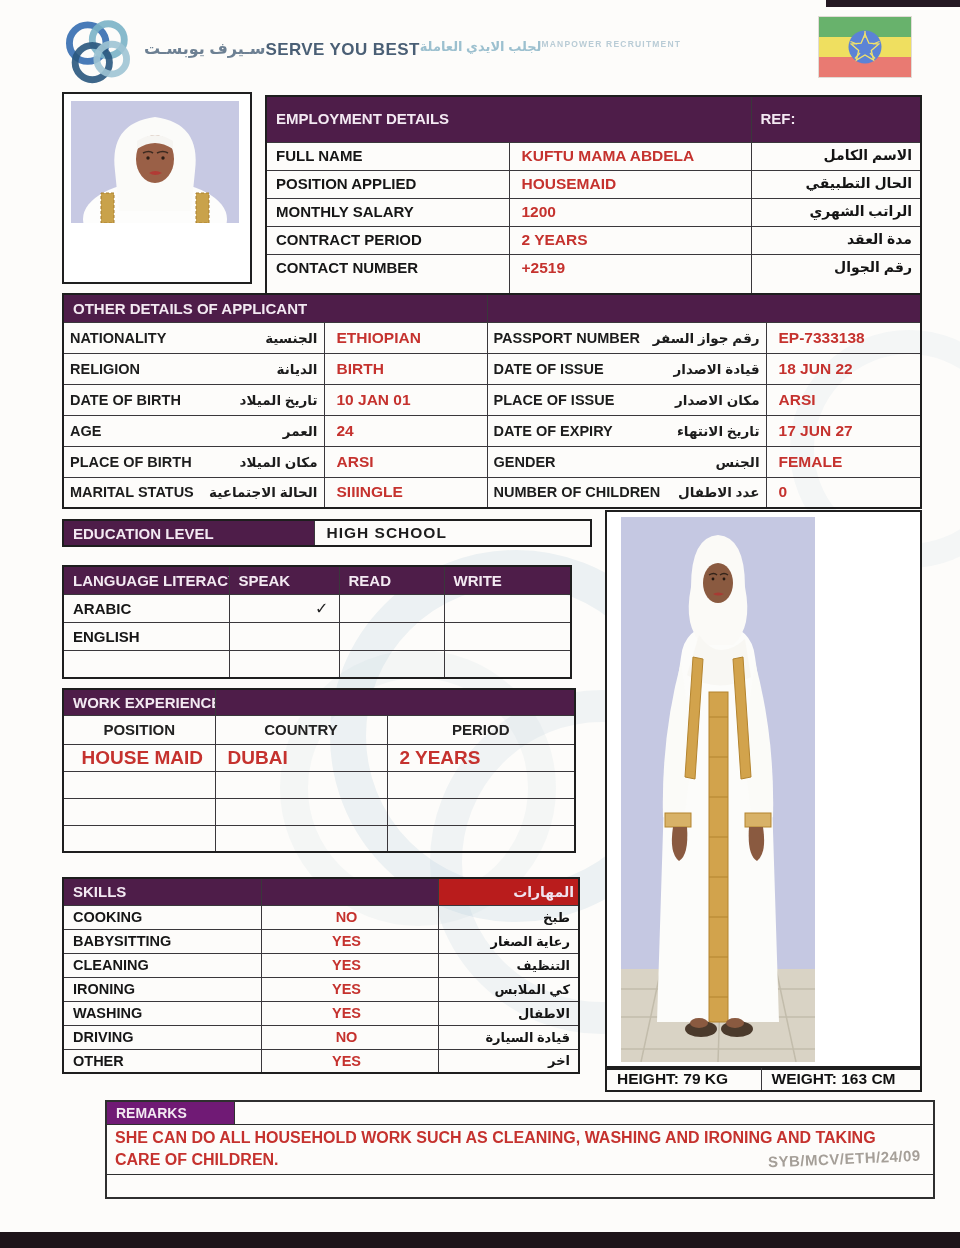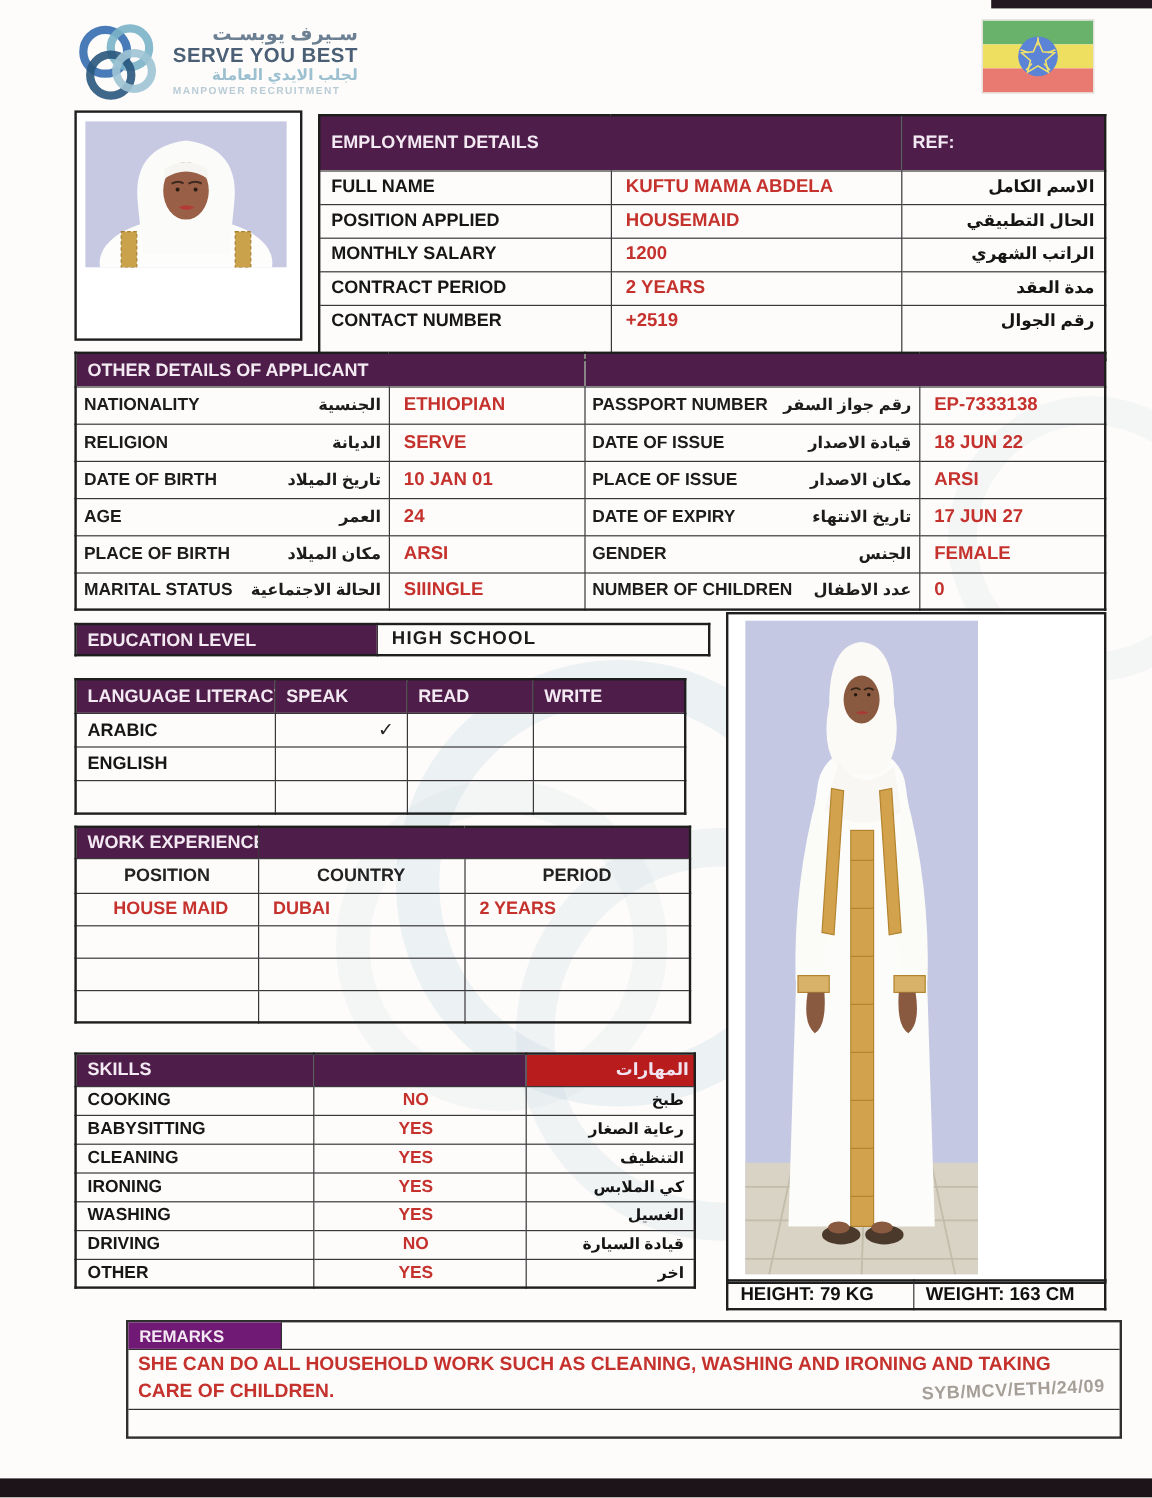--- a/index.html
+++ b/index.html
@@ -36,32 +36,32 @@
   #other-table tr{height:31px;}
   #edu-table{left:62px;top:519px;width:528px;}
   #edu-table tr{height:26px;}
   #edu-val{font-size:15.5px;font-weight:600;letter-spacing:1px;padding-left:12px;}
   #lang-table{left:62px;top:565px;width:508px;}
   #lang-table tr{height:28px;}
   #work-table{left:62px;top:688px;width:512px;}
   #work-table .bar{height:26px;}
   #work-table .heads{height:29px;}
   #work-table tr{height:27px;}
-  #work-table .val{font-size:15px;}
+  #work-table .val{font-size:19px;}
   #skills-table{left:62px;top:877px;width:516px;}
   #skills-table tr{height:24px;}
   #skills-table .val{text-align:center;padding-left:0;font-size:14.5px;}
   #skills-table .lbl{font-size:14.5px;}
   #skills-table .ar{font-size:13px;}
   #hw-table{left:605px;top:1066px;width:315px;}
   #hw-table tr{height:24px;}
   #hw-table td{font-size:15.5px;font-weight:bold;color:#111;padding-left:10px;}
   
   .logo{left:58px;top:10px;display:flex;gap:6px;align-items:center;}
-  .logo-text{display:flex;flex-direction:column;line-height:1.12;}
+  .logo-text{display:flex;flex-direction:row;line-height:1.12;text-align:right;}
   .l-ar{color:#6d8093;font-size:16px;font-weight:bold;direction:rtl;letter-spacing:1px;}
   .l-en{color:#4a5f75;font-size:17px;font-weight:bold;letter-spacing:.4px;}
   .l-ar2{color:#9cc0cf;font-size:13px;font-weight:bold;direction:rtl;}
   .l-sub{color:#b9ccd6;font-size:8.5px;font-weight:bold;letter-spacing:1.2px;}
   .flag{left:818px;top:16px;width:92px;height:60px;border:1px solid #e0dcd6;}
   .sliver{left:826px;top:0;width:134px;height:7px;background:#241822;}
   
   .portrait-box{left:62px;top:92px;width:186px;height:188px;border:2px solid #1f1f1f;background:#fff;}
   .photo-panel{left:605px;top:510px;width:313px;height:556px;border:2px solid #1f1f1f;background:#fff;}
   
@@ -206,21 +206,21 @@
         </td>
         <td class="val">EP-7333138</td>
       </tr>
       <tr>
         <td class="">
           <div class="dualwrap">
             <span class="en">RELIGION</span>
             <span class="arr">الديانة</span>
           </div>
         </td>
-        <td class="val">SERVE</td>
+        <td class="val">BIRTH</td>
         <td class="">
           <div class="dualwrap">
             <span class="en">DATE OF ISSUE</span>
             <span class="arr">قيادة الاصدار</span>
           </div>
         </td>
         <td class="val">18 JUN 22</td>
       </tr>
       <tr>
         <td class="">
@@ -410,21 +410,21 @@
         <td class="ar">التنظيف</td>
       </tr>
       <tr>
         <td class="lbl">IRONING</td>
         <td class="val">YES</td>
         <td class="ar">كي الملابس</td>
       </tr>
       <tr>
         <td class="lbl">WASHING</td>
         <td class="val">YES</td>
-        <td class="ar">الغسيل</td>
+        <td class="ar">الاطفال</td>
       </tr>
       <tr>
         <td class="lbl">DRIVING</td>
         <td class="val">NO</td>
         <td class="ar">قيادة السيارة</td>
       </tr>
       <tr>
         <td class="lbl">OTHER</td>
         <td class="val">YES</td>
         <td class="ar">اخر</td>

